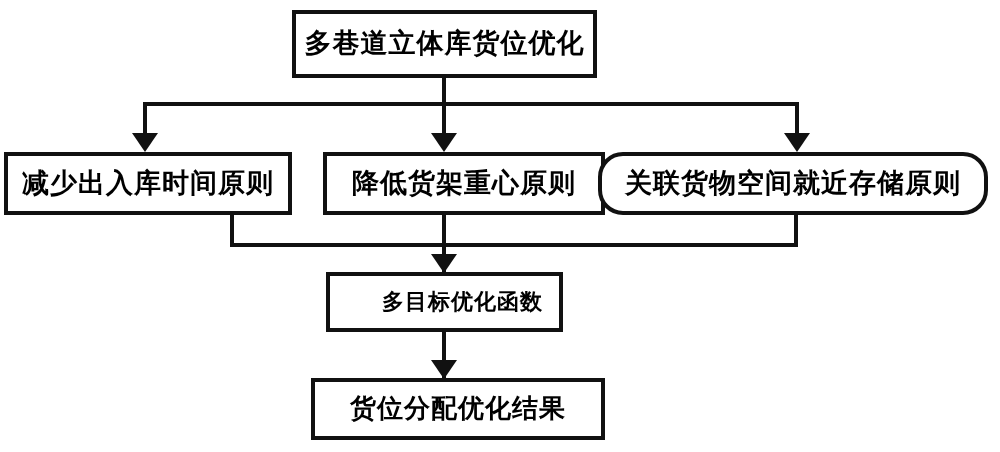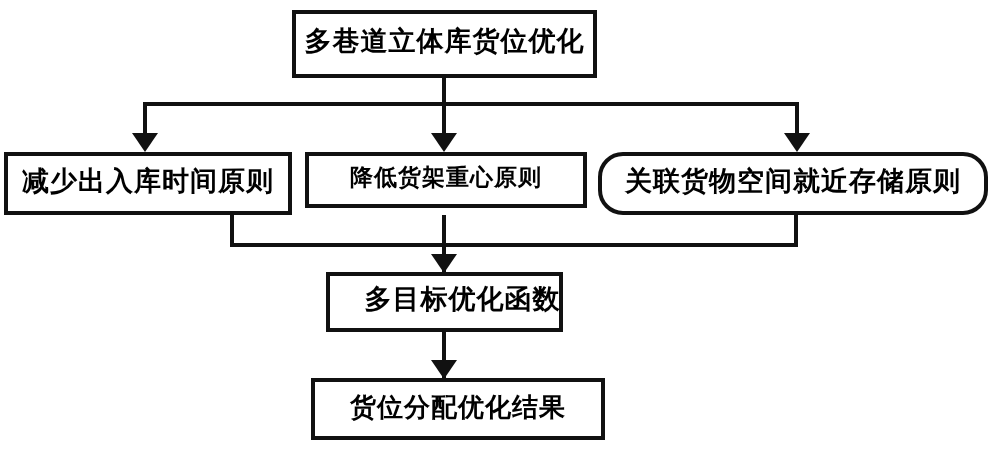--- a/index.html
+++ b/index.html
@@ -6,42 +6,42 @@
     margin: 0;
     padding: 0;
     background: #ffffff;
   }
   #canvas {
     position: relative;
     width: 1000px;
     height: 452px;
     background: #ffffff;
     overflow: hidden;
-    font-family: Liberation Mono, monospace;
+    font-family: Liberation Serif, serif;
   }
   .node {
     position: absolute;
     box-sizing: border-box;
     border: 4px solid #111111;
     background: #ffffff;
     display: flex;
     align-items: center;
     justify-content: center;
     text-align: center;
     color: #000000;
     font-weight: 700;
     letter-spacing: 1px;
     line-height: 1.1;
     white-space: nowrap;
   }
   .node-top      { left: 292px; top: 10px;  width: 305px; height: 68px; font-size: 27px; }
   .node-p1       { left: 4px;   top: 152px; width: 288px; height: 63px; font-size: 27px; }
-  .node-p2       { left: 305px; top: 152px; width: 282px; height: 56px; font-size: 23px; }
+  .node-p2       { left: 323px; top: 152px; width: 282px; height: 63px; font-size: 27px; }
   .node-p3       { left: 598px; top: 152px; width: 390px; height: 63px; font-size: 27px; border-radius: 25px; }
-  .node-obj      { left: 326px; top: 272px; width: 237px; height: 60px; font-size: 27px; padding-left: 36px; }
+  .node-obj      { left: 326px; top: 272px; width: 237px; height: 60px; font-size: 22px; padding-left: 36px; }
   .node-result   { left: 311px; top: 378px; width: 294px; height: 62px; font-size: 26px; }
 
   .edge {
     position: absolute;
     background: #111111;
   }
   .h { height: 4px; }
   .v { width: 4px; }
 
   .arrow {

